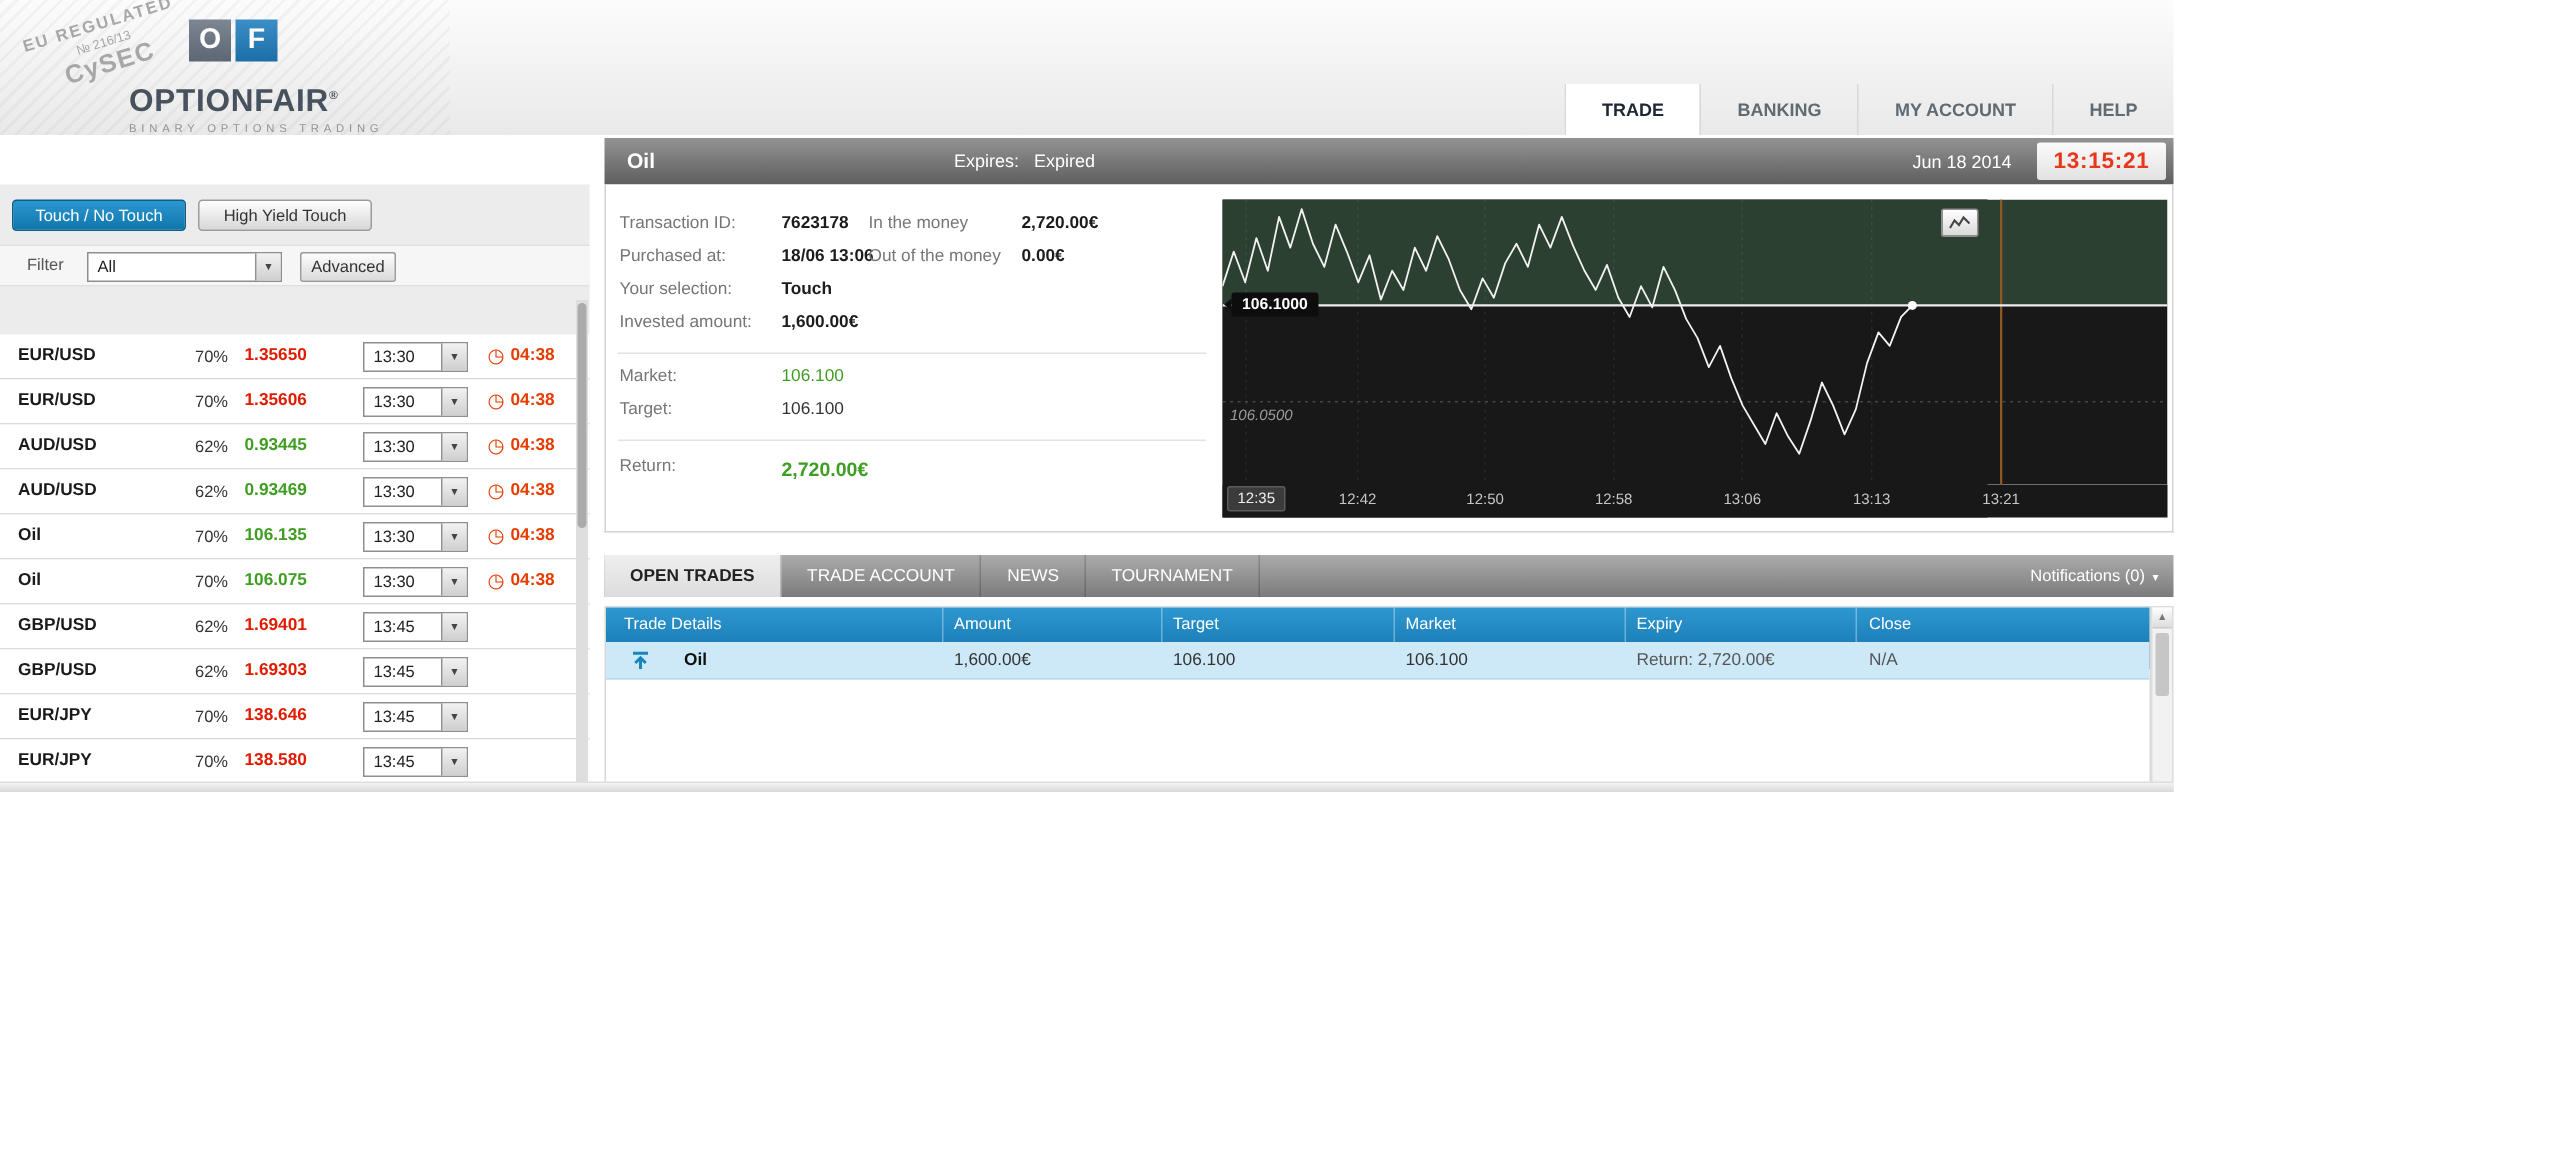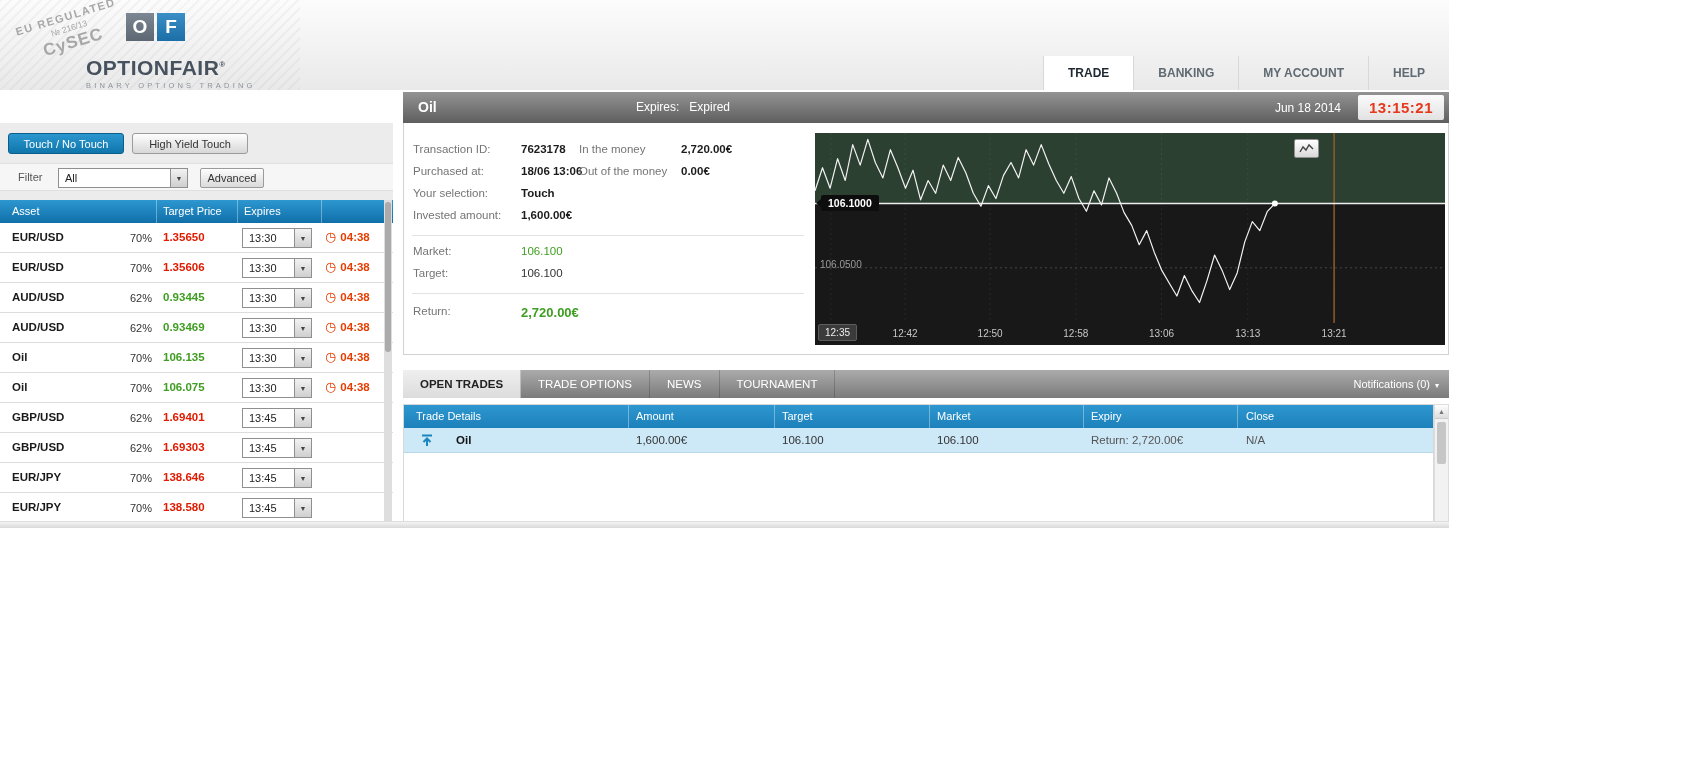--- a/index.html
+++ b/index.html
@@ -187,28 +187,20 @@
       <span class="filter-label">Filter</span>
       <span class="sel filter-select">
         <span class="select-val">All</span>
         <span class="select-btn">
             <span>▼</span>
           </span>
       </span>
       <span class="btn-advanced">Advanced</span>
     </div>
 
-    <div class="asset-header">
-      <span class="lh-0">Asset</span>
-      <span class="lh-1">Target Price</span>
-      <span class="lh-2">Expires</span>
-      <i class="lsep-0"></i>
-      <i class="lsep-1"></i>
-      <i class="lsep-2"></i>
-    </div>
 
     <div class="asset-body">
   <div class="arow">
     <span class="a-name">EUR/USD</span>
     <span class="a-payout">70%</span>
     <span class="a-price red">1.35650</span>
     <span class="sel a-select">
       <span class="select-val">13:30</span>
       <span class="select-btn">
               <span>▼</span>
@@ -409,40 +401,40 @@
         <line x1="346.5" y1="0" x2="346.5" y2="190" stroke="rgba(255,255,255,0.07)" stroke-dasharray="2,3"></line>
         <line x1="432.8" y1="0" x2="432.8" y2="190" stroke="rgba(255,255,255,0.07)" stroke-dasharray="2,3"></line>
         <line x1="519.1" y1="0" x2="519.1" y2="190" stroke="rgba(255,255,255,0.07)" stroke-dasharray="2,3"></line>
         <line x1="0" y1="134.8" x2="630" y2="134.8" stroke="rgba(255,255,255,0.20)" stroke-dasharray="2,3"></line>
         <line x1="519.1" y1="0" x2="519.1" y2="190" stroke="#915a25" stroke-width="1.5"></line>
         <line x1="0" y1="70.6" x2="630" y2="70.6" stroke="#ededed" stroke-width="1.5"></line>
         <polyline points="0.0,57.8 7.5,34.7 15.1,55.2 22.6,25.7 30.2,47.5 37.7,11.6 45.2,32.1 52.8,6.4 60.3,29.5 67.9,44.9 75.4,16.7 82.9,34.7 90.5,55.2 98.0,37.2 105.6,66.8 113.1,47.5 120.6,60.3 128.2,32.1 135.7,47.5 143.2,24.4 150.8,39.8 158.3,60.3 165.9,73.2 173.4,52.6 180.9,65.5 188.5,42.4 196.0,29.5 203.6,44.9 211.1,16.7 218.6,32.1 226.2,11.6 233.7,30.8 241.3,47.5 248.8,60.3 256.3,43.6 263.9,65.5 271.4,78.3 279.0,57.8 286.5,71.9 294.0,44.9 301.6,60.3 309.1,79.6 316.7,92.4 324.2,111.7 331.7,97.6 339.3,119.4 346.8,137.4 354.3,150.2 361.9,163.0 369.4,142.5 377.0,157.9 384.5,169.5 392.0,147.6 399.6,122.0 407.1,137.4 414.7,156.6 422.2,139.9 429.7,109.1 437.3,88.6 444.8,97.6 452.4,78.3 459.9,70.6" fill="none" stroke="#f2f2f2" stroke-width="1.2" stroke-linejoin="round"></polyline>
         <circle cx="459.9" cy="70.6" r="3" fill="#ffffff"></circle>
       </svg>
     <div class="chart-target-label" style="top: 62px;">106.1000</div>
-    <div class="chart-grid-label" style="top: 126px;">106.0500</div>
+    <div class="chart-grid-label" style="top: 139px; font-style: italic;">106.0500</div>
     <div class="chart-btn">
       <svg width="15" height="11" viewBox="0 0 15 11">
           <polyline points="1,9 4,4 7,7 10,2 14,6" fill="none" stroke="#444" stroke-width="1.4"></polyline>
         </svg>
     </div>
     <div class="chart-axis">
         <div class="tick tick-box" style="left: 3px;">12:35</div>
         <div class="tick" style="left: 90.1px;">12:42</div>
         <div class="tick" style="left: 175.1px;">12:50</div>
         <div class="tick" style="left: 260.8px;">12:58</div>
         <div class="tick" style="left: 346.5px;">13:06</div>
         <div class="tick" style="left: 432.8px;">13:13</div>
         <div class="tick" style="left: 519.1px;">13:21</div>
       </div>
   </div>
 
   <div class="bottom-tabs">
     <div class="btab active">OPEN TRADES</div>
-      <div class="btab">TRADE OPTIONS</div>
+      <div class="btab">TRADE ACCOUNT</div>
       <div class="btab">NEWS</div>
       <div class="btab">TOURNAMENT</div>
       <div class="notifications"><span>Notifications (0)</span><span class="notif-caret">▾</span></div>
   </div>
 
   <section class="bt-area">
     <div class="bt-header">
       <span class="bh-0">Trade Details</span>
       <span class="bh-1">Amount</span>
       <span class="bh-2">Target</span>

